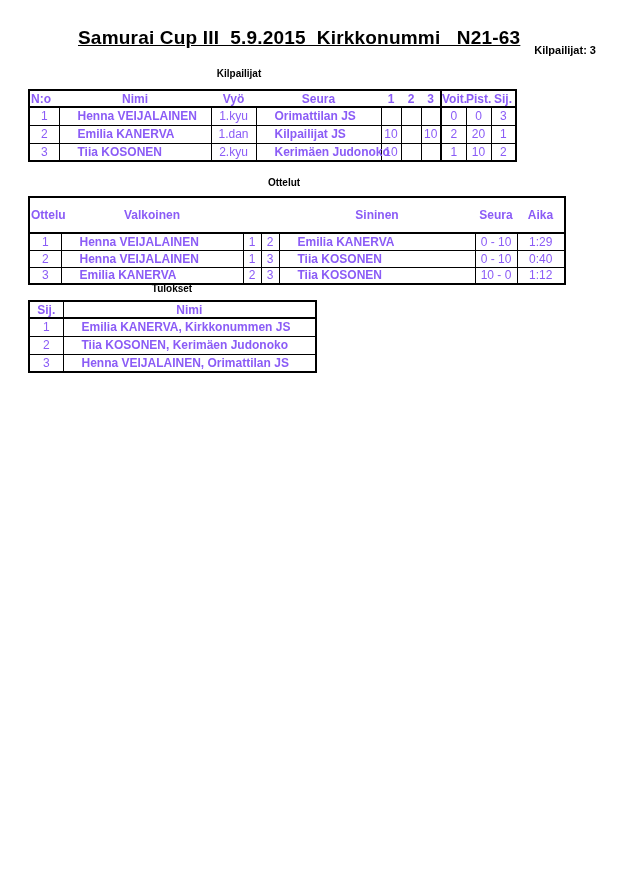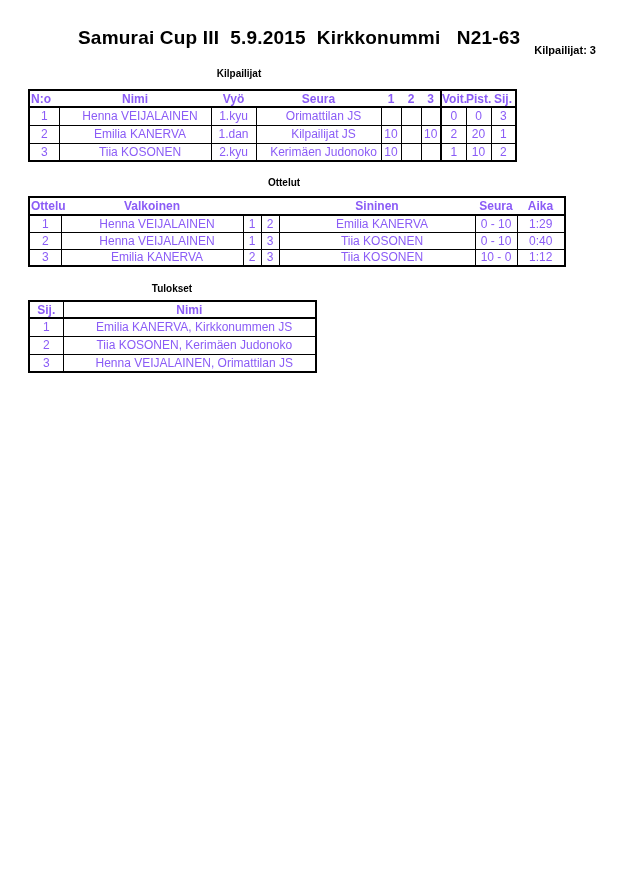--- a/index.html
+++ b/index.html
@@ -2,21 +2,21 @@
 <html><head>
 <meta charset="utf-8">
 <style>
   html,body{margin:0;padding:0;background:#ffffff;}
   .page{
     position:relative;width:630px;height:891px;background:#ffffff;
     font-family:"Liberation Sans",sans-serif;color:#000000;overflow:hidden;
   }
   .title{
     position:absolute;top:27px;left:78px;
-    font-size:19px;font-weight:bold;white-space:pre;letter-spacing:0.2px;
+    font-size:19px;font-weight:bold;white-space:pre;letter-spacing:0.2px;text-decoration:underline;
   }
   .count{
     position:absolute;top:44px;right:34px;
     font-size:11px;font-weight:bold;
   }
   .sec-heading{
     position:absolute;font-size:10px;font-weight:bold;text-align:center;
   }
   #h1{top:68px;left:0;width:478px;}
   #h2{top:177px;left:0;width:568px;}
@@ -38,27 +38,27 @@
   #t1 th,#t2 th{border-left-width:0;border-right-width:0;}
   
   #t1 th.thickL,#t1 td.thickL{border-left:2px solid #000000;}
 
   #t1{left:28px;top:89px;width:487px;}
   #t2{left:28px;top:196px;width:536px;}
   #t3{left:28px;top:300px;width:287px;}
 
   #t1 thead tr{height:17px;}
   #t1 tbody tr{height:18px;}
-  #t2 thead tr{height:18px;}
+  #t2 thead tr{height:36px;}
   #t2 tbody tr{height:17px;}
   #t3 thead tr{height:17px;}
   #t3 tbody tr{height:18px;}
 
   .c{text-align:center;}
-  .l{text-align:center;padding-left:10px;}
+  .l{text-align:left;padding-left:18px;font-weight:bold;}
   .hl{text-align:left;padding-left:1px;}
 </style>
 </head>
 <body>
 
 <div class="page">
 
   <div class="title">Samurai Cup III  5.9.2015  Kirkkonummi   N21-63</div>
   <div class="count">Kilpailijat: 3</div>
 

